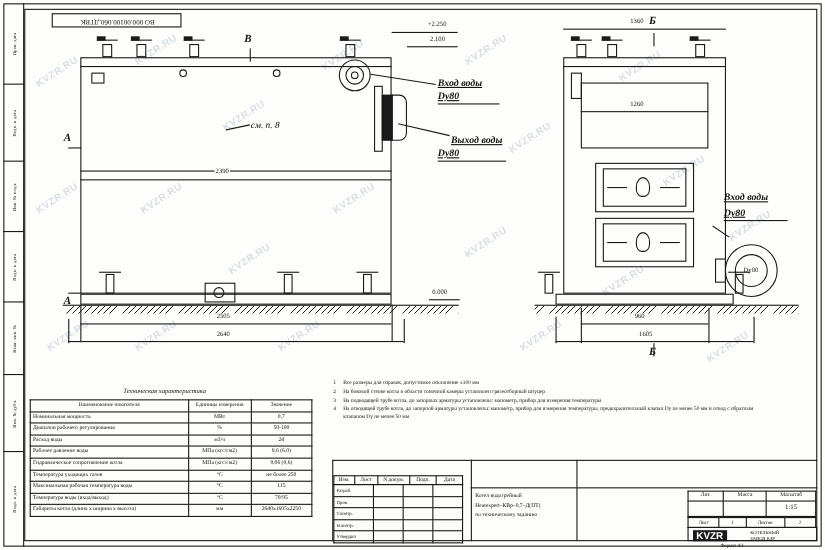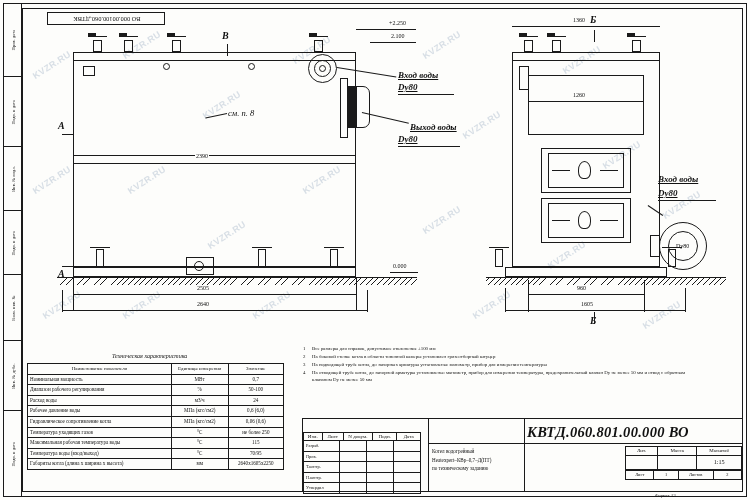--- a/index.html
+++ b/index.html
@@ -315,21 +315,20 @@
       </div>
     <div class="row">
         <div class="num">4</div>
         <div class="txt">На отводящей трубе котла, до запорной арматуры установлены: манометр, прибор для измерения температуры, предохранительный клапан Dу не менее 50 мм и отвод с обратным клапаном Dу не менее 50 мм</div>
       </div>
   </div>
 
   <div class="ln" style="left:302px;top:418px;width:441px;height:1.2px;"></div>
   <div class="ln" style="left:302px;top:418px;width:1.2px;height:74px;"></div>
 
-  <div class="code" style="left:527px;top:424px;">КВТД.060.801.00.000 ВО</div>
   <div class="ln" style="left:524px;top:443px;width:219px;height:1.2px;"></div>
   <div class="ln" style="left:524px;top:418px;width:1.2px;height:74px;"></div>
 
   <table class="tc" style="left:303px;top:432px;width:118px;font-size:4.3px;">
     <tbody>
         <tr>
       <td class="hd" style="width:16px;height:7px;line-height:7px;">Изм.</td>
       <td class="hd" style="width:20px;height:7px;line-height:7px;">Лист</td>
       <td class="hd" style="width:30px;height:7px;line-height:7px;">N докум.</td>
       <td class="hd" style="width:24px;height:7px;line-height:7px;">Подп.</td>
@@ -399,16 +398,21 @@
     <tbody>
         <tr>
       <td class="ctr" style="width:22px;height:8px;line-height:8px;">Лист</td>
       <td class="ctr" style="width:18px;height:8px;line-height:8px;">1</td>
       <td class="ctr" style="width:28px;height:8px;line-height:8px;">Листов</td>
       <td class="ctr" style="width:22px;height:8px;line-height:8px;">2</td>
     </tr>
   </tbody>
     </table>
 
+  <div class="box" style="left:625px;top:479px;width:118px;height:13px;">
+    <div class="logo" style="left:4px;top:2px;font-size:9px;position:absolute;background:#1a1a1a;color:#fff;padding:0 3px;">KVZR</div>
+    <div style="position:absolute;left:56px;top:1px;font-size:4.3px;">КОТЕЛЬНЫЙ</div>
+    <div style="position:absolute;left:56px;top:7px;font-size:4.3px;">ЗАВОД КЗР</div>
+  </div>
 
   <div class="t" style="left:655px;top:493px;font-size:4.4px;">Формат  А3</div>
 
 </div>
 
 </body></html>

